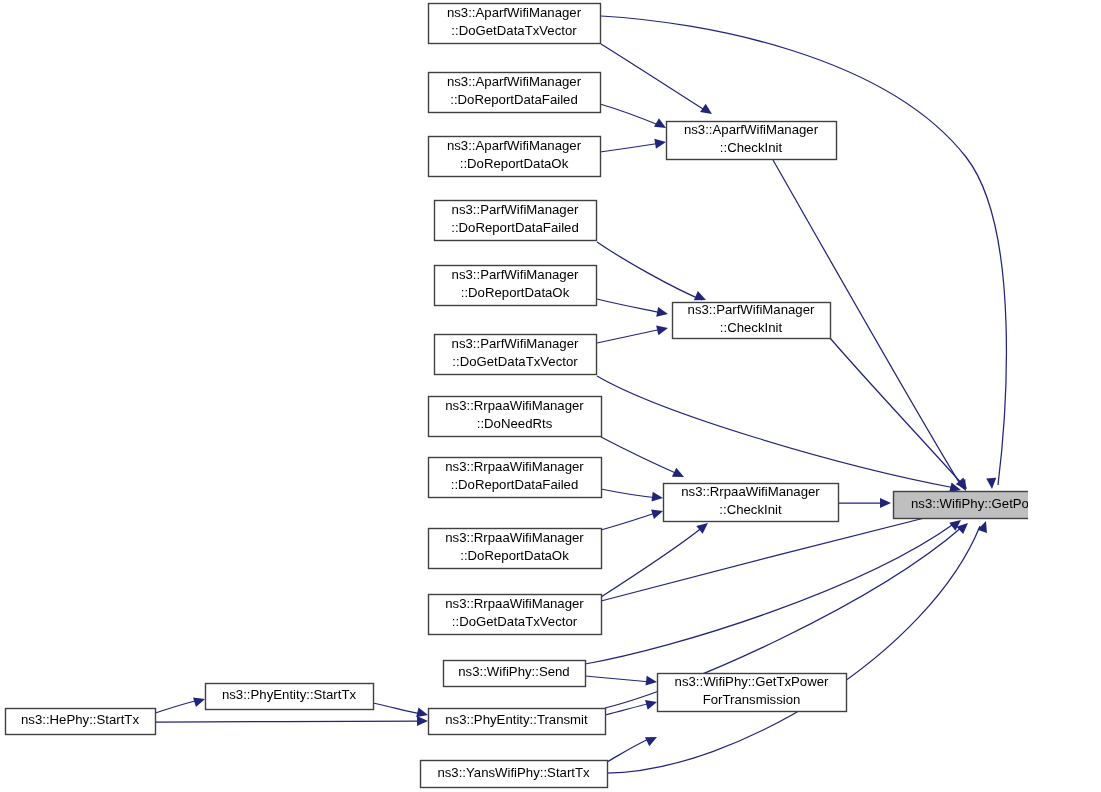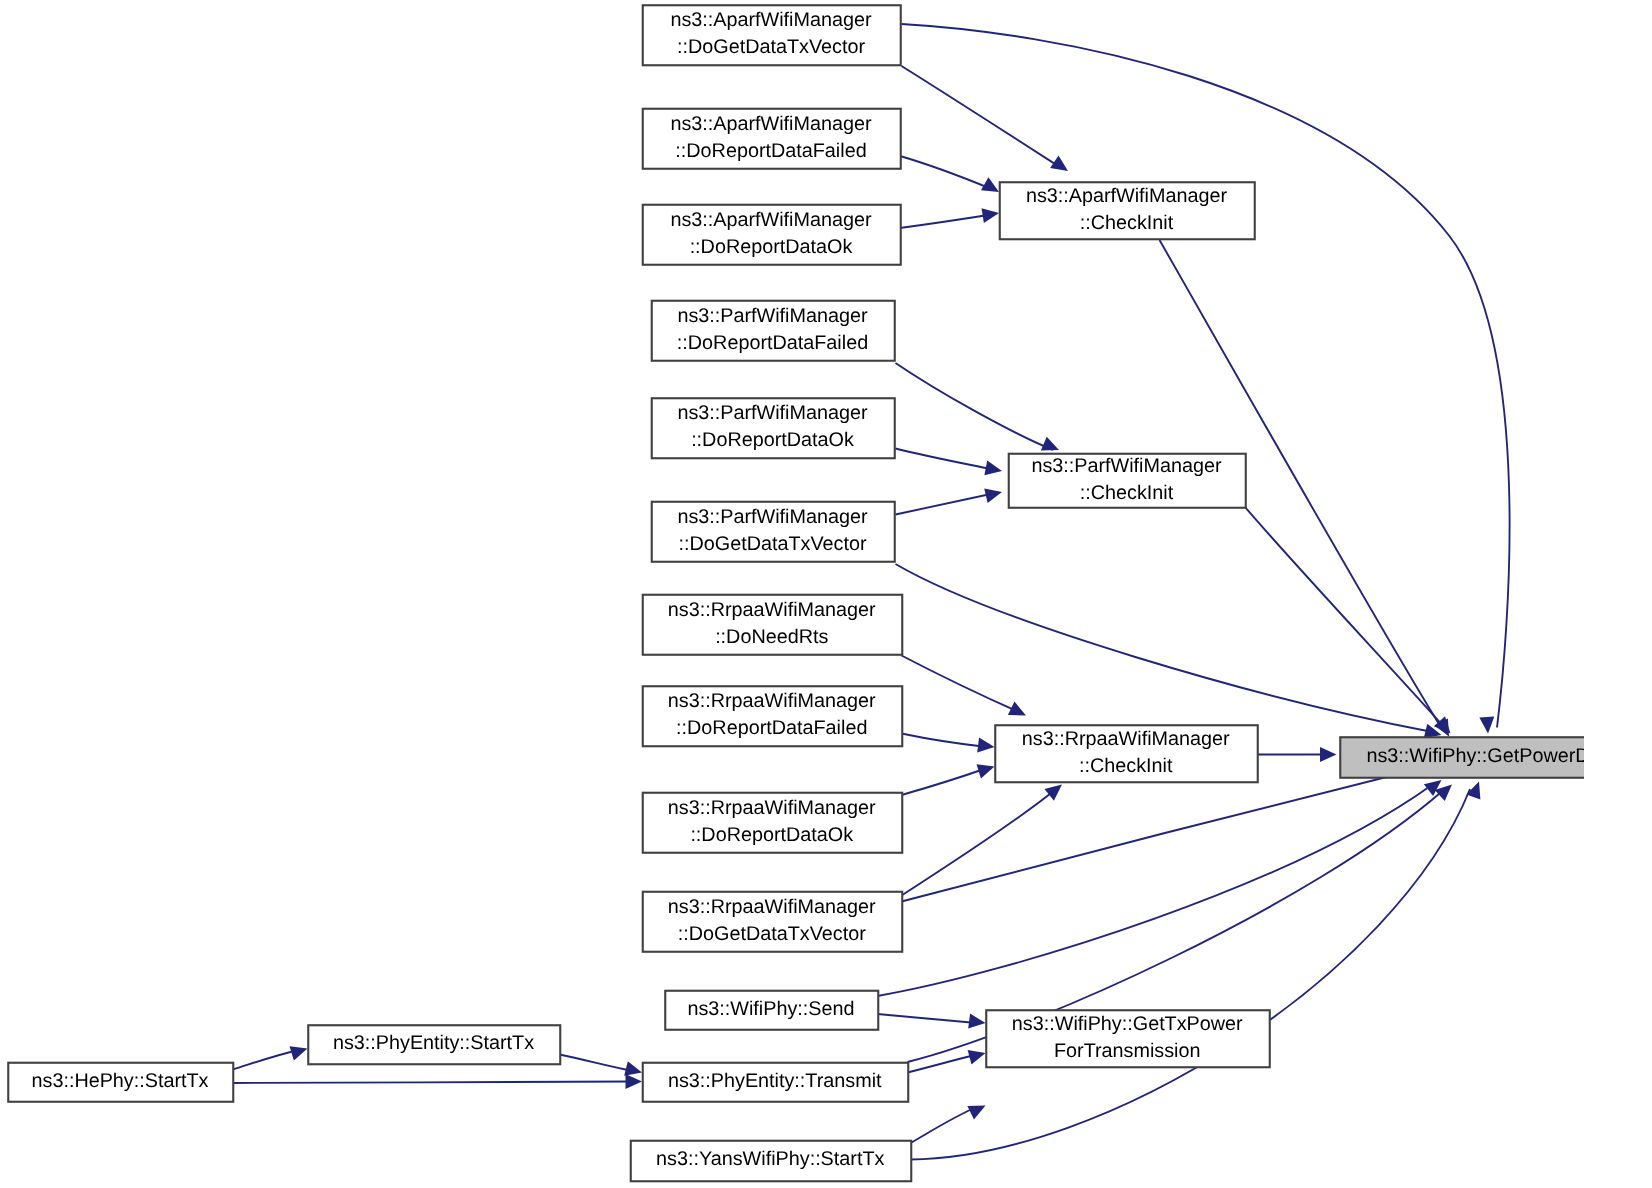--- a/index.html
+++ b/index.html
@@ -1,17 +1,17 @@
 <!DOCTYPE html>
 <html><head>
 <meta charset="utf-8">
 <style>
   html,body{margin:0;padding:0;background:#ffffff;}
   #canvas{position:relative;width:1028px;height:792px;background:#ffffff;
-          font-family:"Liberation Sans","DejaVu Sans",sans-serif;overflow:hidden;padding-left:28px;}
+          font-family:"Liberation Sans","DejaVu Sans",sans-serif;overflow:hidden;}
   svg{position:absolute;left:0;top:0;width:1101px;height:792px;}
   .node-rect{fill:#ffffff;stroke:#404040;stroke-width:1.4;}
   .node-rect.highlight{fill:#bfbfbf;stroke:#404040;stroke-width:1.4;}
   .node-text{font-family:"Liberation Sans","DejaVu Sans",sans-serif;font-size:13.2px;
              fill:#000000;text-anchor:middle;dominant-baseline:middle;}
   .edge{fill:none;stroke:#21257a;stroke-width:1.25;}
   .arrowhead{fill:#21257a;stroke:none;}
 </style>
 </head>
 <body>

